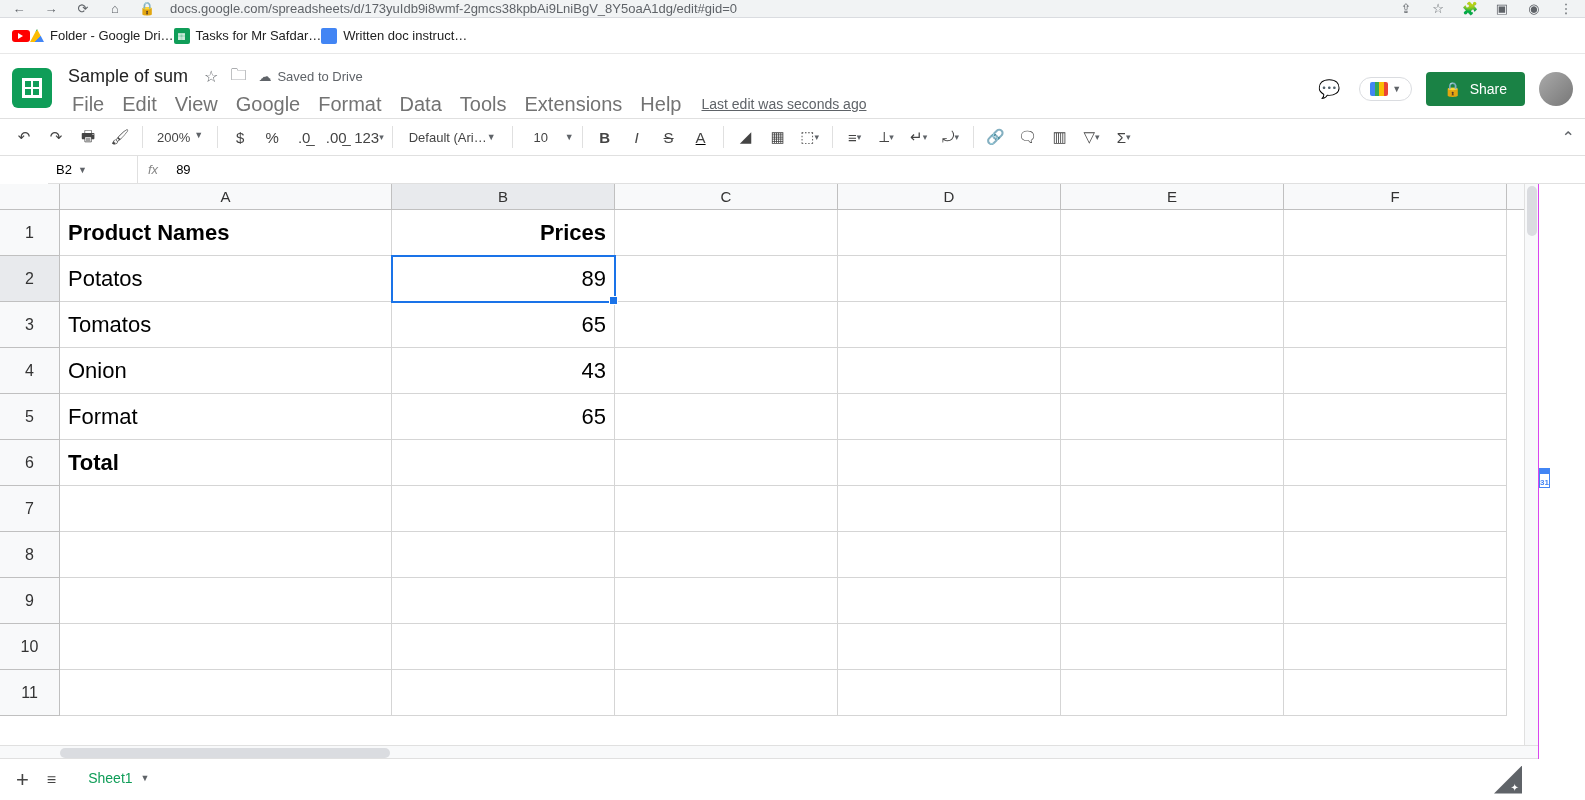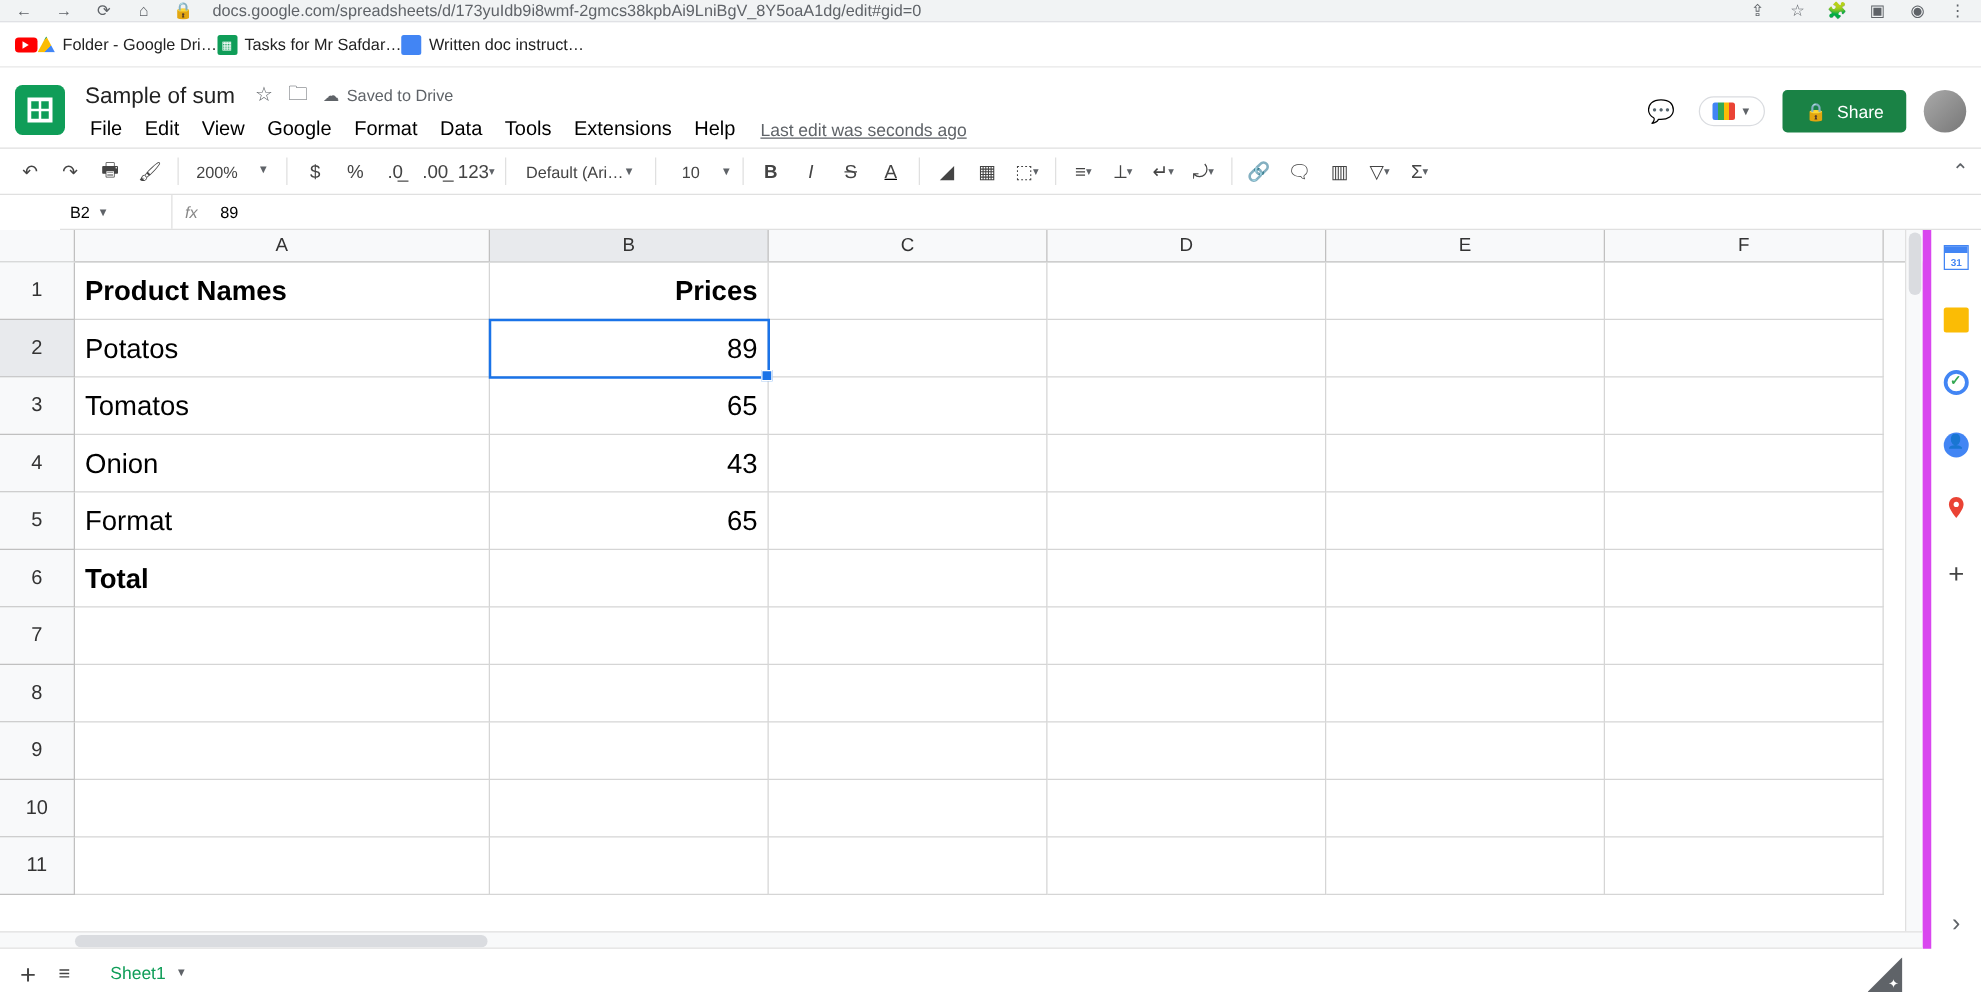--- a/index.html
+++ b/index.html
@@ -22,49 +22,49 @@
 .gs-head { min-height:64px; display:flex; align-items:flex-start; padding:8px 12px 0 12px; }
 .gs-logo { width:40px;height:40px;background:#0f9d58;border-radius:6px;margin-right:12px;display:flex;align-items:center;justify-content:center; margin-top:6px;}
 .gs-logo-inner{width:20px;height:20px;border:2px solid #fff;display:grid;grid-template-columns:1fr 1fr;grid-template-rows:1fr 1fr;}
 .gs-logo-inner div{border:1px solid #fff;}
 .gs-head-main{flex:1;}
 .title-row{display:flex;align-items:center;gap:12px;height:28px;}
 .doc-title{font-size:18px;color:#222;padding:2px 4px;}
 .title-ic{color:#5f6368;font-size:16px;cursor:pointer;}
 .cloud-row{display:flex;align-items:center;gap:6px;color:#5f6368;font-size:13px;}
 .menu-row{display:flex;gap:2px;height:28px;align-items:center;}
-.menu-item{padding:4px 8px;font-size:16px;color:#000000;cursor:pointer;border-radius:3px;}
+.menu-item{padding:4px 8px;font-size:20px;color:#737373;cursor:pointer;border-radius:3px;}
 .last-edit{color:#5f6368;text-decoration:underline;margin-left:10px;font-size:14px;cursor:pointer;}
 .head-right{display:flex;align-items:center;gap:14px;padding-top:10px;}
 .comm-ic{width:32px;height:32px;color:#5f6368;display:flex;align-items:center;justify-content:center;font-size:18px;cursor:pointer;}
 .meet-btn{border:1px solid #dadce0;border-radius:20px;padding:4px 10px;display:flex;align-items:center;gap:4px;cursor:pointer;}
 .meet-ic{width:18px;height:14px;background:linear-gradient(90deg,#4285f4 25%,#34a853 25% 50%,#fbbc05 50% 75%,#ea4335 75%);border-radius:2px;}
 .share-btn{background:#1a8245;color:#fff;border-radius:4px;padding:9px 18px;font-size:14px;font-weight:500;display:flex;align-items:center;gap:8px;cursor:pointer;}
 .avatar{width:34px;height:34px;border-radius:50%;background:linear-gradient(135deg,#aaa,#777);cursor:pointer;}
 
 
 .toolbar{height:38px;border-top:1px solid #e0e0e0;border-bottom:1px solid #e0e0e0;display:flex;align-items:center;padding:0 10px;gap:4px;color:#444;}
 .tb-btn{min-width:28px;height:28px;display:flex;align-items:center;justify-content:center;cursor:pointer;border-radius:3px;font-size:15px;}
 .tb-sep{width:1px;height:22px;background:#e0e0e0;margin:0 4px;}
-.tb-zoom{font-size:13px;padding:0 6px;display:flex;align-items:flex-start;gap:16px;}
+.tb-zoom{font-size:13px;padding:0 6px;display:flex;align-items:flex-start;gap:4px;}
 .tb-font{font-size:13px;padding:0 8px;display:flex;align-items:center;min-width:100px;}
 .tb-size{font-size:13px;width:40px;text-align:center;}
 .tb-dd{font-size:9px;color:#5f6368;}
 .collapse-ic{margin-left:auto;cursor:pointer;font-size:16px;color:#5f6368;}
 
 
 .fbar{height:28px;border-bottom:1px solid #e0e0e0;display:flex;align-items:center;font-size:13px;margin-left:48px;}
 .name-box{width:90px;padding:0 8px;border-right:1px solid #e0e0e0;height:100%;display:flex;align-items:center;gap:6px;}
 .fx{font-style:italic;color:#888;padding:0 10px;}
 .fbar-val{padding:0 8px;}
 
 
 .grid-wrap{display:flex;height:575px;}
 .grid-main{flex:1;overflow:hidden;position:relative;}
-.side-panel{width:47px;border-left:7px solid #d946ef;display:flex;flex-direction:column;align-items:center;padding-top:12px;gap:30px;}
+.side-panel{width:47px;border-left:1px solid #d946ef;display:flex;align-items:center;padding-top:12px;gap:30px;}
 .sp-ic{width:20px;height:20px;cursor:pointer;}
 .sp-cal{background:linear-gradient(#4285f4 30%,#fff 30%);border:1px solid #4285f4;font-size:8px;display:flex;align-items:flex-end;justify-content:center;color:#4285f4;font-weight:bold;}
 .sp-keep{background:#fbbc05;border-radius:2px;}
 .sp-tasks{border:3px solid #4285f4;border-radius:50%;position:relative;}
 .sp-tasks:after{content:"✓";color:#34a853;position:absolute;left:2px;top:-1px;font-size:11px;font-weight:bold;}
 .sp-contact{background:#4285f4;border-radius:50%;position:relative;}
 .sp-contact:after{content:"👤";position:absolute;font-size:11px;left:3px;top:1px;}
 .sp-maps{position:relative;}
 .sp-maps svg{width:20px;height:20px;}
 .sp-plus{font-size:22px;color:#444;font-weight:300;}

